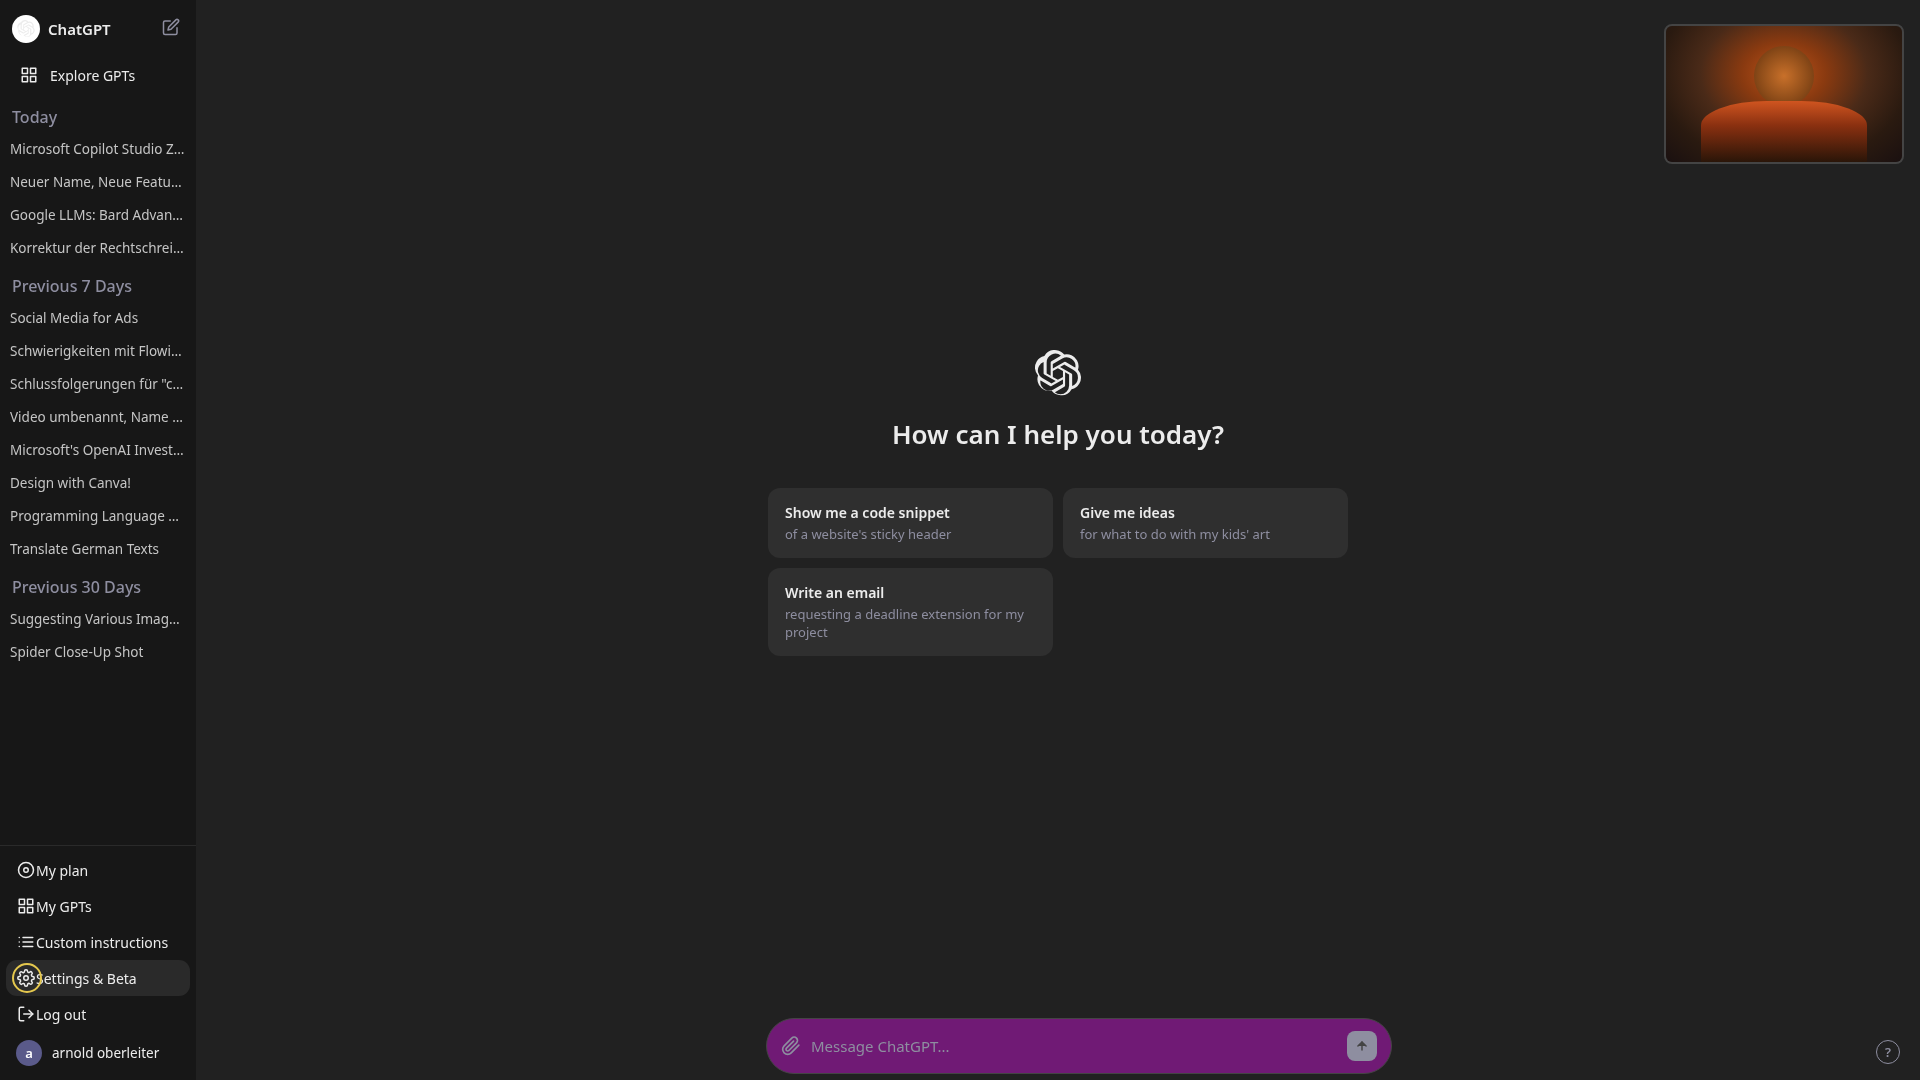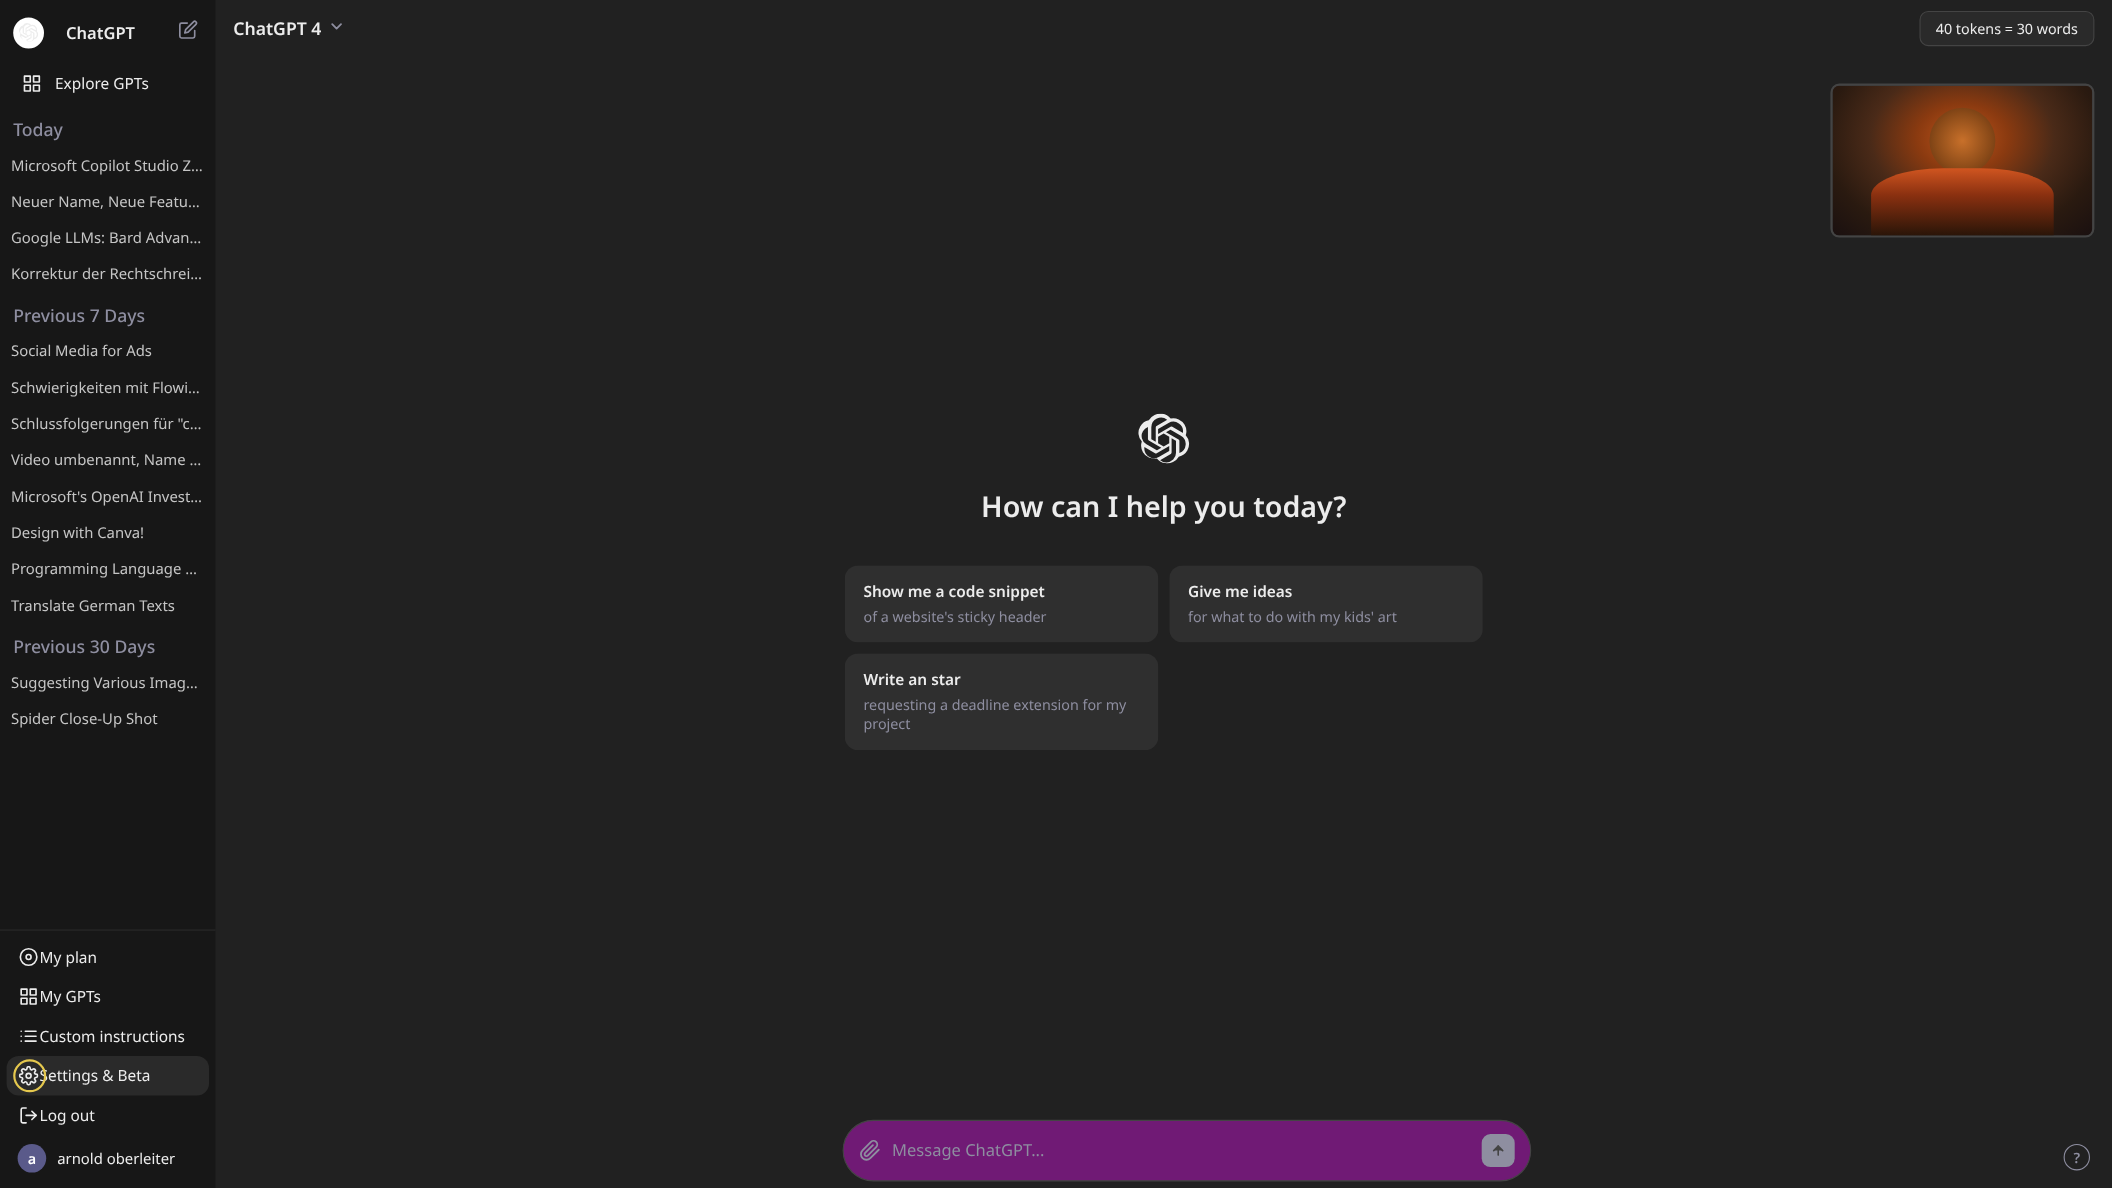--- a/index.html
+++ b/index.html
@@ -1,21 +1,21 @@
 <!DOCTYPE html>
 <html><head>
   <meta charset="utf-8">
   <style>
     * { box-sizing: border-box; margin: 0; padding: 0; }
     body { font-family: 'Söhne', ui-sans-serif, system-ui, -apple-system, sans-serif; background: #212121; color: #ececec; display: flex; height: 100vh; overflow: hidden; font-size: 14px; }
 
     
     .sidebar { width: 196px; background: #171717; display: flex; flex-direction: column; height: 100vh; flex-shrink: 0; }
     .sidebar-header { display: flex; align-items: center; justify-content: space-between; padding: 10px 12px; margin-top: 4px; }
-    .sidebar-logo { display: flex; align-items: center; gap: 20px; cursor: pointer; }
+    .sidebar-logo { display: flex; align-items: center; gap: 8px; cursor: pointer; }
     .sidebar-logo-icon { width: 28px; height: 28px; background: #fff; border-radius: 50%; display: flex; align-items: center; justify-content: center; }
     .sidebar-logo-icon svg { width: 18px; height: 18px; }
     .sidebar-logo-text { font-size: 15px; font-weight: 600; color: #ececec; }
     .edit-icon { color: #8e8ea0; cursor: pointer; padding: 4px; border-radius: 6px; }
 
     .explore-gpts { display: flex; align-items: center; gap: 10px; padding: 8px 12px; cursor: pointer; border-radius: 8px; margin: 2px 6px; color: #ececec; font-size: 14px; }
     .explore-gpts-icon { width: 22px; height: 22px; display: flex; align-items: center; justify-content: center; color: #ececec; }
 
     .sidebar-section { padding: 10px 12px 4px 12px; font-size: 16px; color: #8e8ea0; font-weight: 500; }
 
@@ -197,31 +197,20 @@
       <div class="user-avatar">
         <span>a</span>
       </div>
       <span class="user-name">arnold oberleiter</span>
     </div>
   </div>
 </div>
 
 <div class="main">
 
-  <div class="topbar">
-    <div class="topbar-left">
-      <span class="topbar-title">ChatGPT 4</span>
-      <span class="topbar-chevron">
-        <svg width="16" height="16" viewBox="0 0 24 24" fill="none" stroke="currentColor" stroke-width="2.5" stroke-linecap="round" stroke-linejoin="round">
-          <polyline points="6 9 12 15 18 9"></polyline>
-        </svg>
-      </span>
-    </div>
-    <div class="token-badge">40 tokens = 30 words</div>
-  </div>
 
   <div class="center-content">
 
     <div class="video-overlay">
       <div class="video-person">
 
         <div style="position:absolute; top:15%; left:50%; transform:translateX(-50%); width:60px; height:60px; background:radial-gradient(circle, #c8702a 0%, #8a4a18 60%, #5a3010 100%); border-radius:50%;"></div>
         <div style="position:absolute; top:55%; left:15%; right:15%; bottom:0; background:linear-gradient(180deg, #d05520 0%, #8a3010 40%, #2a1508 100%); border-radius:40% 40% 0 0;"></div>
       </div>
     </div>
@@ -237,21 +226,21 @@
     <div class="suggestion-grid">
       <div class="suggestion-card">
         <div class="card-title">Show me a code snippet</div>
         <div class="card-subtitle">of a website's sticky header</div>
       </div>
       <div class="suggestion-card">
         <div class="card-title">Give me ideas</div>
         <div class="card-subtitle">for what to do with my kids' art</div>
       </div>
       <div class="suggestion-card">
-        <div class="card-title">Write an star</div>
+        <div class="card-title">Write an email</div>
         <div class="card-subtitle">requesting a deadline extension for my project</div>
       </div>
     </div>
   </div>
 
   <div class="input-area">
     <div class="input-box">
       <div class="attach-btn">
         <svg width="20" height="20" viewBox="0 0 24 24" fill="none" stroke="#8e8ea0" stroke-width="2" stroke-linecap="round" stroke-linejoin="round">
           <path d="M21.44 11.05l-9.19 9.19a6 6 0 0 1-8.49-8.49l9.19-9.19a4 4 0 0 1 5.66 5.66l-9.2 9.19a2 2 0 0 1-2.83-2.83l8.49-8.48"></path>

